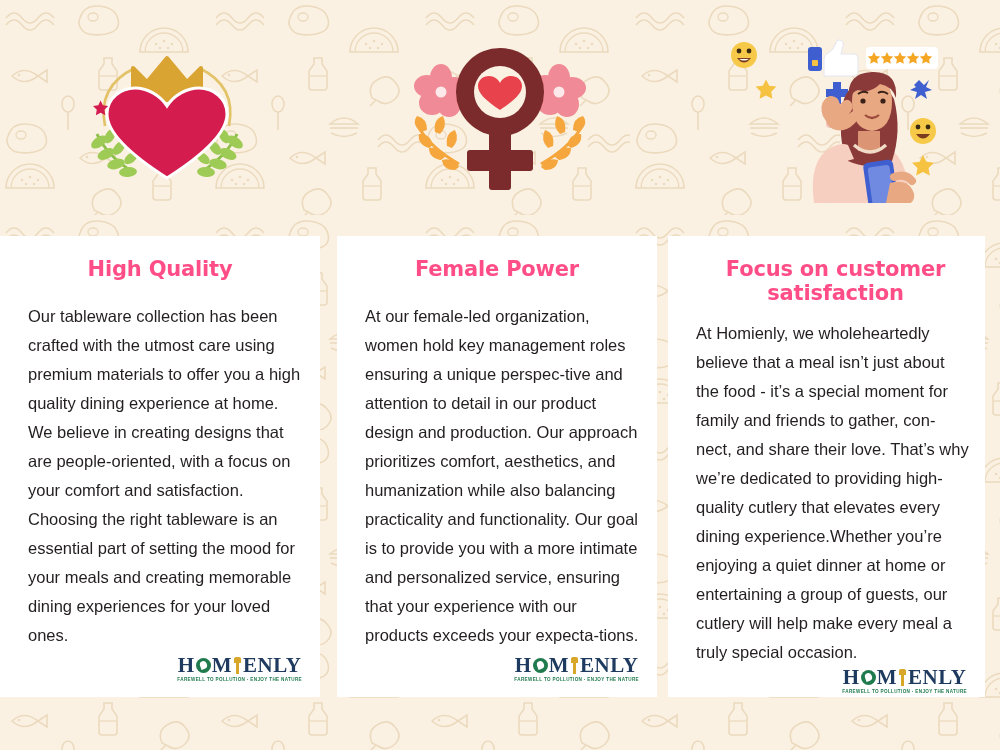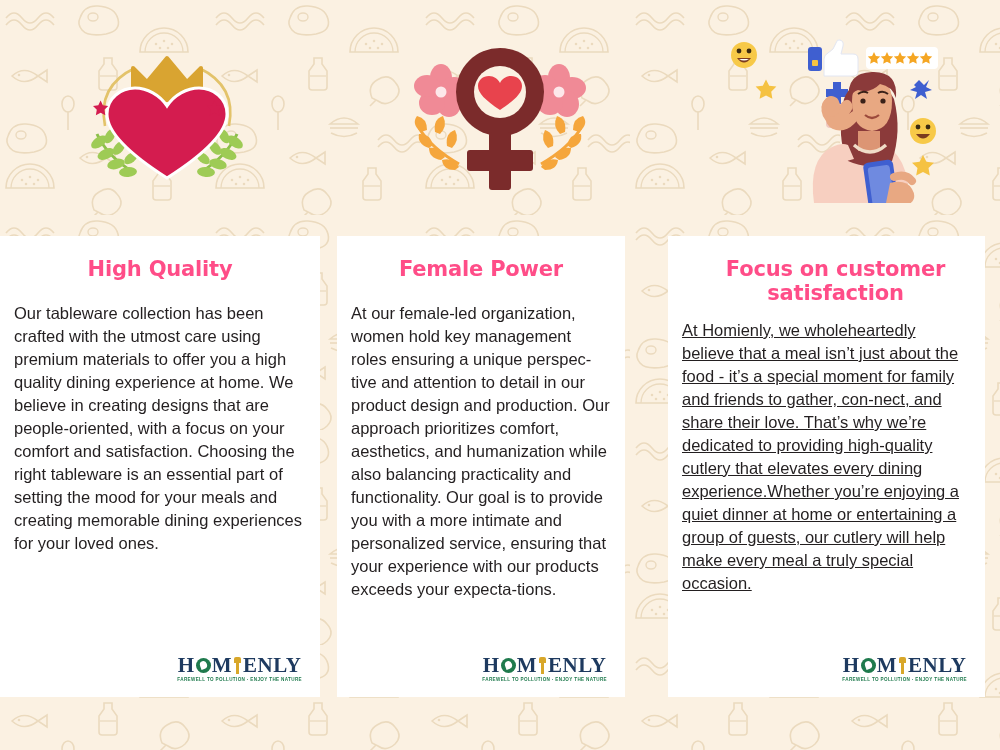--- a/index.html
+++ b/index.html
@@ -32,21 +32,21 @@
     position:absolute;left:0;top:236px;width:1000px;height:461px;
   }
   .card{
     position:absolute;top:0;height:461px;
     background:#ffffff;
     box-sizing:border-box;
     padding:16px 14px 10px 14px;
     display:flex;flex-direction:column;
   }
   #card-1{left:0px;width:320px;}
-  #card-2{left:337px;width:288px;}
+  #card-2{left:337px;width:320px;}
   #card-3{left:668px;width:317px;}
 
   .card-title{
     color:#ff4d88;
     font-family:"DejaVu Sans", sans-serif;
     font-weight:bold;
     font-size:21px;
     line-height:1.12;
     text-align:center;
     letter-spacing:-0.2px;
@@ -57,26 +57,27 @@
     text-align:center;
     padding-left:18px;
     font-size:21px;
   }
 
   .card-body{
     margin-top:20px;
     color:#231f20;
     font-family:"Liberation Sans", sans-serif;
     font-size:16.5px;
-    line-height:23px;
+    line-height:29px;
     text-align:left;
     white-space:pre-line;
     flex:1 1 auto;
-  }
-  #card-3 .card-body{margin-top:14px;text-decoration:underline;}
+    margin-left:14px;
+  }
+  #card-3 .card-body{margin-top:14px;}
 
   .card-footer{
     display:flex;justify-content:flex-end;align-items:flex-end;
     padding-right:4px;padding-bottom:4px;
   }
 
   
   .logo{
     display:flex;flex-direction:column;align-items:center;
     line-height:1;

